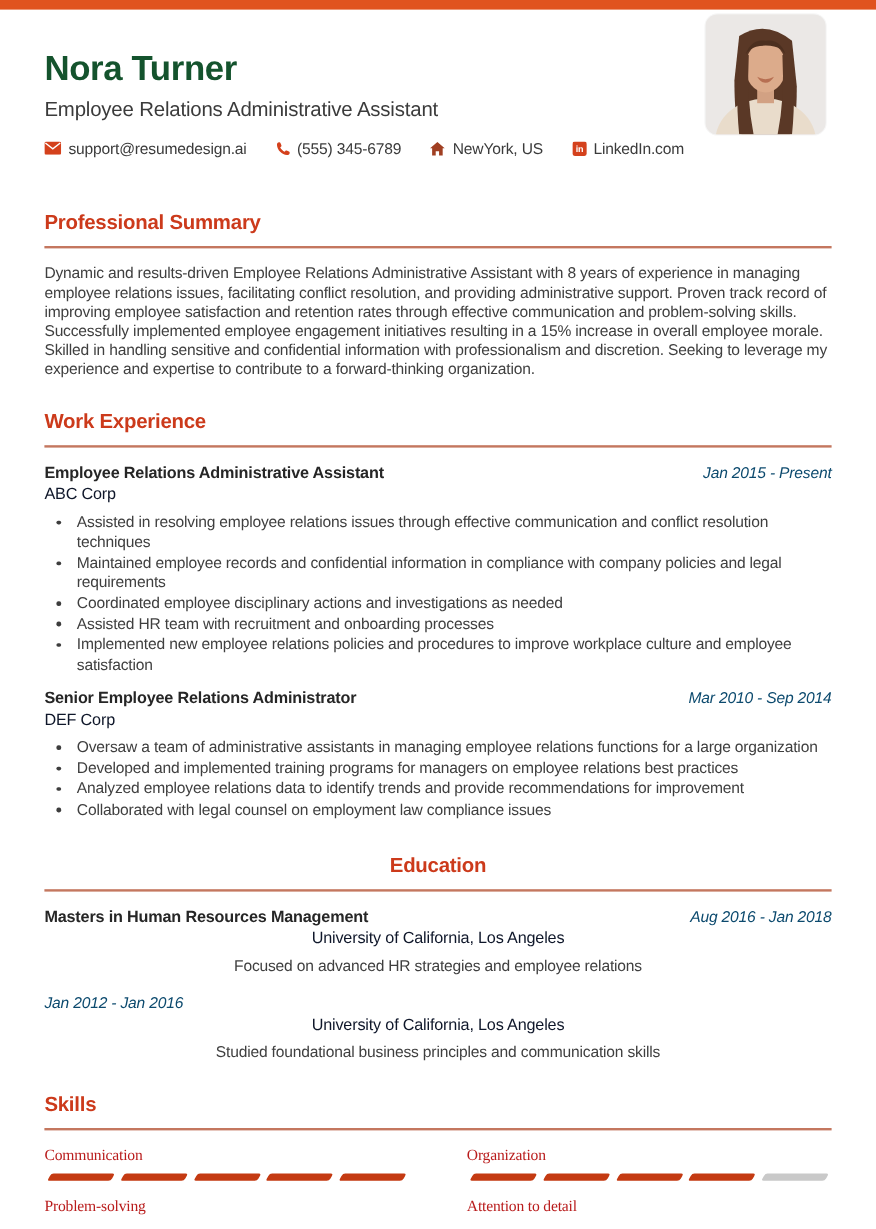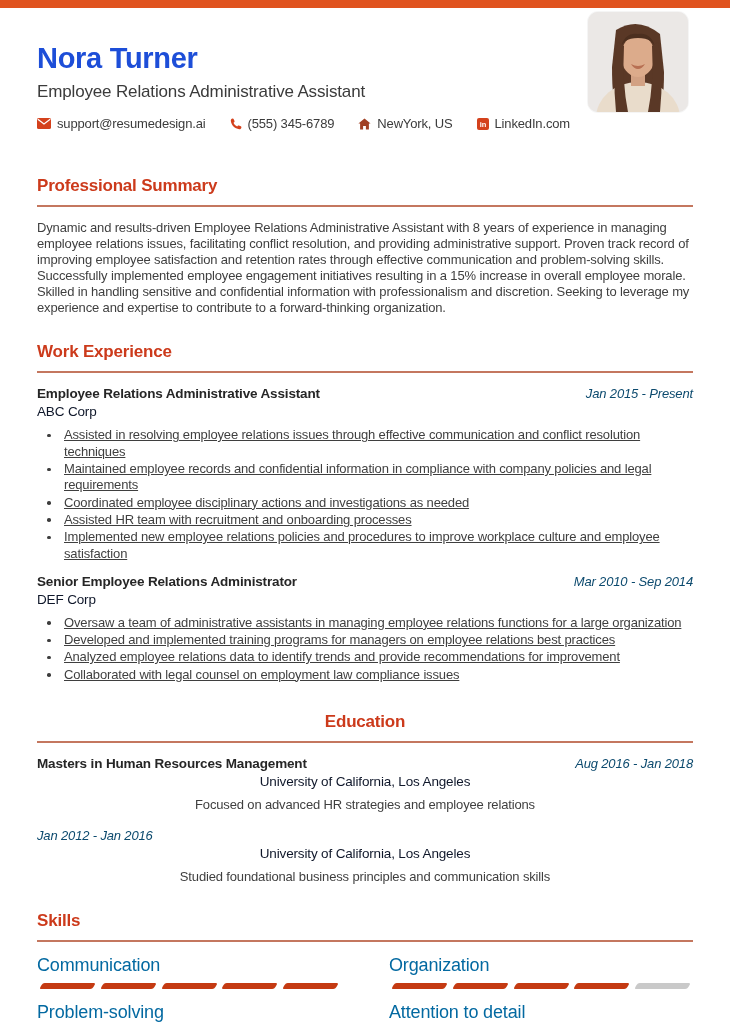--- a/index.html
+++ b/index.html
@@ -8,21 +8,21 @@
     width: 730px; height: 1024px; overflow: hidden; position: relative;
     font-family: "Liberation Sans", sans-serif;
     color: #3d3d3d;
     letter-spacing: -0.15px;
   }
   .topbar { width: 730px; height: 8px; background: #e0531f; }
   .page { padding: 0 37px; }
 
   
   .header { position: relative; padding-top: 34px; }
-  .name { font-size: 29px; font-weight: bold; color: #1d4ed8; letter-spacing: -0.3px; }
+  .name { font-size: 29px; font-weight: bold; color: #14532d; letter-spacing: -0.3px; }
   .subtitle { font-size: 17px; color: #3b3b3b; margin-top: 7px; }
   .contacts { display: flex; align-items: center; gap: 24px; margin-top: 14px; font-size: 13px; color: #3b3b3b; }
   .contact { display: flex; align-items: center; gap: 6px; }
   .contact svg { display: block; }
   .photo {
     position: absolute; top: 4px; right: 5px; width: 100px; height: 100px;
     border-radius: 10px; overflow: hidden; background: #ebe8e6;
     box-shadow: 0 0 0 1px rgba(0,0,0,0.04);
   }
 
@@ -40,32 +40,32 @@
   .entry { margin-top: 13px; }
   .entry-head { display: flex; justify-content: space-between; align-items: baseline; }
   .entry-role { font-size: 13.5px; font-weight: bold; color: #262626; }
   .entry-date { font-size: 13px; font-style: italic; color: #0c4a6e; white-space: nowrap; }
   .entry-sub { font-size: 13.5px; color: #0f172a; margin-top: 3px; }
   .entry-note { font-size: 13px; color: #3f3f3f; margin-top: 8px; }
 
   ul.bullets { list-style: none; margin: 8px 0 12px 0; }
   ul.bullets li {
     position: relative; padding-left: 19px; margin-left: 8px;
-    font-size: 13px; line-height: 16.3px; color: #3f3f3f; margin-bottom: 1px; text-decoration: underline;
+    font-size: 13px; line-height: 16.3px; color: #3f3f3f; margin-bottom: 1px;
   }
   ul.bullets li::before {
     content: ""; position: absolute; left: 2px; top: 6.5px;
     width: 3.5px; height: 3.5px; border-radius: 50%; background: #3d3d3d;
   }
 
   
   .skills-grid { display: flex; gap: 48px; }
   .skills-col { width: 305px; }
   .skill { margin-bottom: 13px; }
-  .skill-label { font-size: 18px; color: #0369a1; }
+  .skill-label { font-size: 13px; color: #b91c1c; font-family: Liberation Serif, serif; }
   .skill-bar { display: flex; gap: 8px; margin-top: 7px; height: 6px; padding: 0 4px; }
   .seg {
     flex: 1 1 0; height: 6px; border-radius: 2px;
     transform: skewX(-30deg);
   }
   .seg.on  { background: #c43a12; }
   .seg.off { background: #c9c9c9; }
 </style>
 </head>
 <body>

